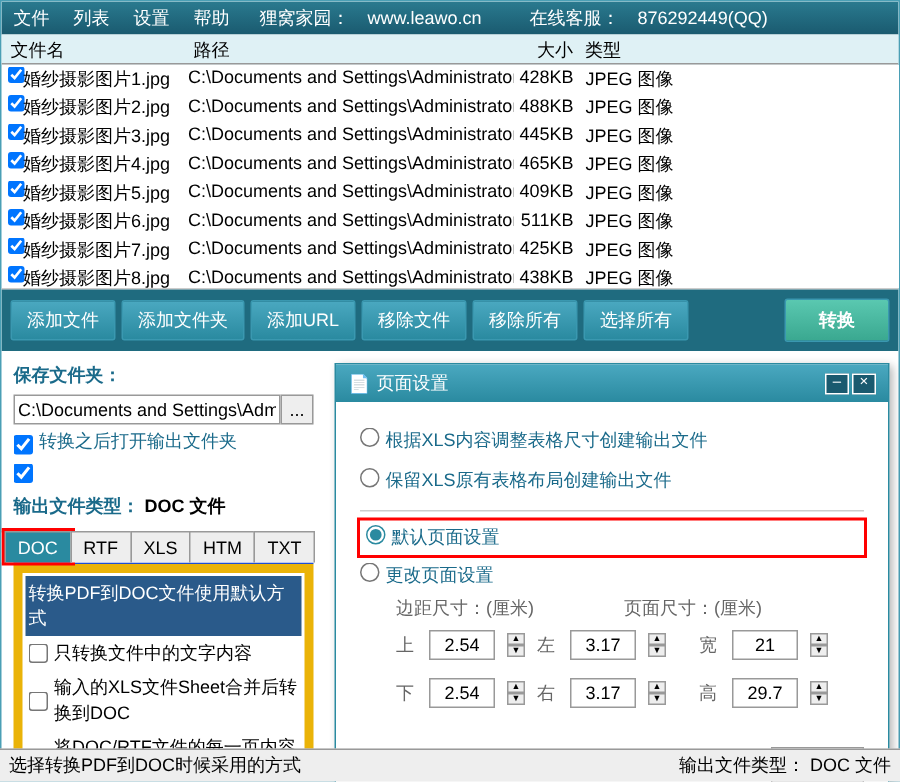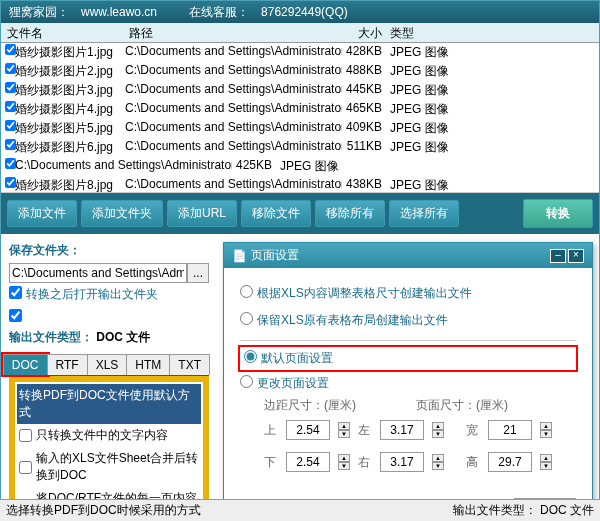--- a/index.html
+++ b/index.html
@@ -24,21 +24,21 @@
 .toolbar{background:#1f6b7f;padding:6px;display:flex;gap:4px;align-items:center;}
 .tbtn{background:linear-gradient(#4aa8c0,#2a8aa0);color:#fff;border:1px solid #3a98b0;padding:4px 10px;cursor:pointer;border-radius:2px;}
 .tbtn.big{background:linear-gradient(#5ac8b0,#3aa890);padding:5px 22px;font-weight:bold;margin-left:auto;}
 .mid-section{padding:4px 8px;display:flex;gap:8px;position:relative;}
 .left-panel{width:200px;}
 .section-title{color:#1a6a8a;font-weight:bold;padding:4px 0;}
 .section-title span{color:#000;}
 .save-input{display:flex;}
 .save-input input{flex:1;border:1px solid #999;padding:2px;}
 .save-input button{width:22px;border:1px solid #999;background:#eee;}
-.chk-row{display:flex;align-items:flex-start;gap:4px;color:#1a6a8a;padding:3px 0;}
+.chk-row{display:flex;align-items:flex-end;gap:4px;color:#1a6a8a;padding:3px 0;}
 .tabs{display:flex;border-bottom:1px solid #1d4ed8;margin-top:4px;justify-content:flex-end;}
 .tab{padding:3px 8px;border:1px solid #999;border-bottom:none;background:#eee;cursor:pointer;margin-right:-1px;}
 .tab.active{background:#2a8aa0;color:#fff;}
 .tab.highlight{outline:2px solid red;}
 .option-list{border:6px solid #eab308;padding:2px;min-height:120px;}
 .opt-row{display:flex;align-items:center;gap:4px;padding:3px 2px;}
 .opt-row.selected{background:#2a5a8a;color:#fff;}
 .action-btn{background:linear-gradient(#4aa8c0,#2a8aa0);color:#fff;border:1px solid #3a98b0;padding:5px 12px;margin-top:6px;cursor:pointer;outline:2px solid red;}
 .statusbar{position:absolute;bottom:0;left:0;right:0;background:#eee;border-top:1px solid #999;padding:2px 6px;display:flex;}
 .statusbar .sr{margin-left:auto;}
@@ -59,20 +59,26 @@
 .margin-grid input{width:44px;border:1px solid #999;padding:2px;text-align:center;}
 .spin{display:inline-flex;flex-direction:column;}
 .spin button{width:12px;height:8px;font-size:6px;border:1px solid #999;background:#eee;padding:0;line-height:4px;}
 .dlg-footer{text-align:right;padding:8px 16px;}
 .ok-btn{background:linear-gradient(#fff,#ddd);border:1px solid #999;padding:3px 18px;cursor:pointer;}
 </style>
 </head>
 <body>
 
 <div class="titlebar">
+  <div class="menu">
+    <a>文件</a>
+    <a>列表</a>
+    <a>设置</a>
+    <a>帮助</a>
+  </div>
   <span class="brand">狸窝家园：</span>
   <a>www.leawo.cn</a>
   <span style="margin-left:12px;">在线客服：</span>
   <a>876292449(QQ)</a>
 </div>
 
 <div class="header-row">
   <div class="col-name">文件名</div>
   <div class="col-path">路径</div>
   <div class="col-size">大小</div>
@@ -117,20 +123,21 @@
     </div>
     <div class="filerow">
       <span class="cb"><input type="checkbox" checked="" style=""></span>
       <span class="fname">婚纱摄影图片6.jpg</span>
       <span class="fpath">C:\Documents and Settings\Administrator\...</span>
       <span class="fsize">511KB</span>
       <span class="ftype">JPEG 图像</span>
     </div>
     <div class="filerow">
       <span class="cb"><input type="checkbox" checked="" style=""></span>
+      <span class="fname">婚纱摄影图片7.jpg</span>
       <span class="fpath">C:\Documents and Settings\Administrator\...</span>
       <span class="fsize">425KB</span>
       <span class="ftype">JPEG 图像</span>
     </div>
     <div class="filerow">
       <span class="cb"><input type="checkbox" checked="" style=""></span>
       <span class="fname">婚纱摄影图片8.jpg</span>
       <span class="fpath">C:\Documents and Settings\Administrator\...</span>
       <span class="fsize">438KB</span>
       <span class="ftype">JPEG 图像</span>

